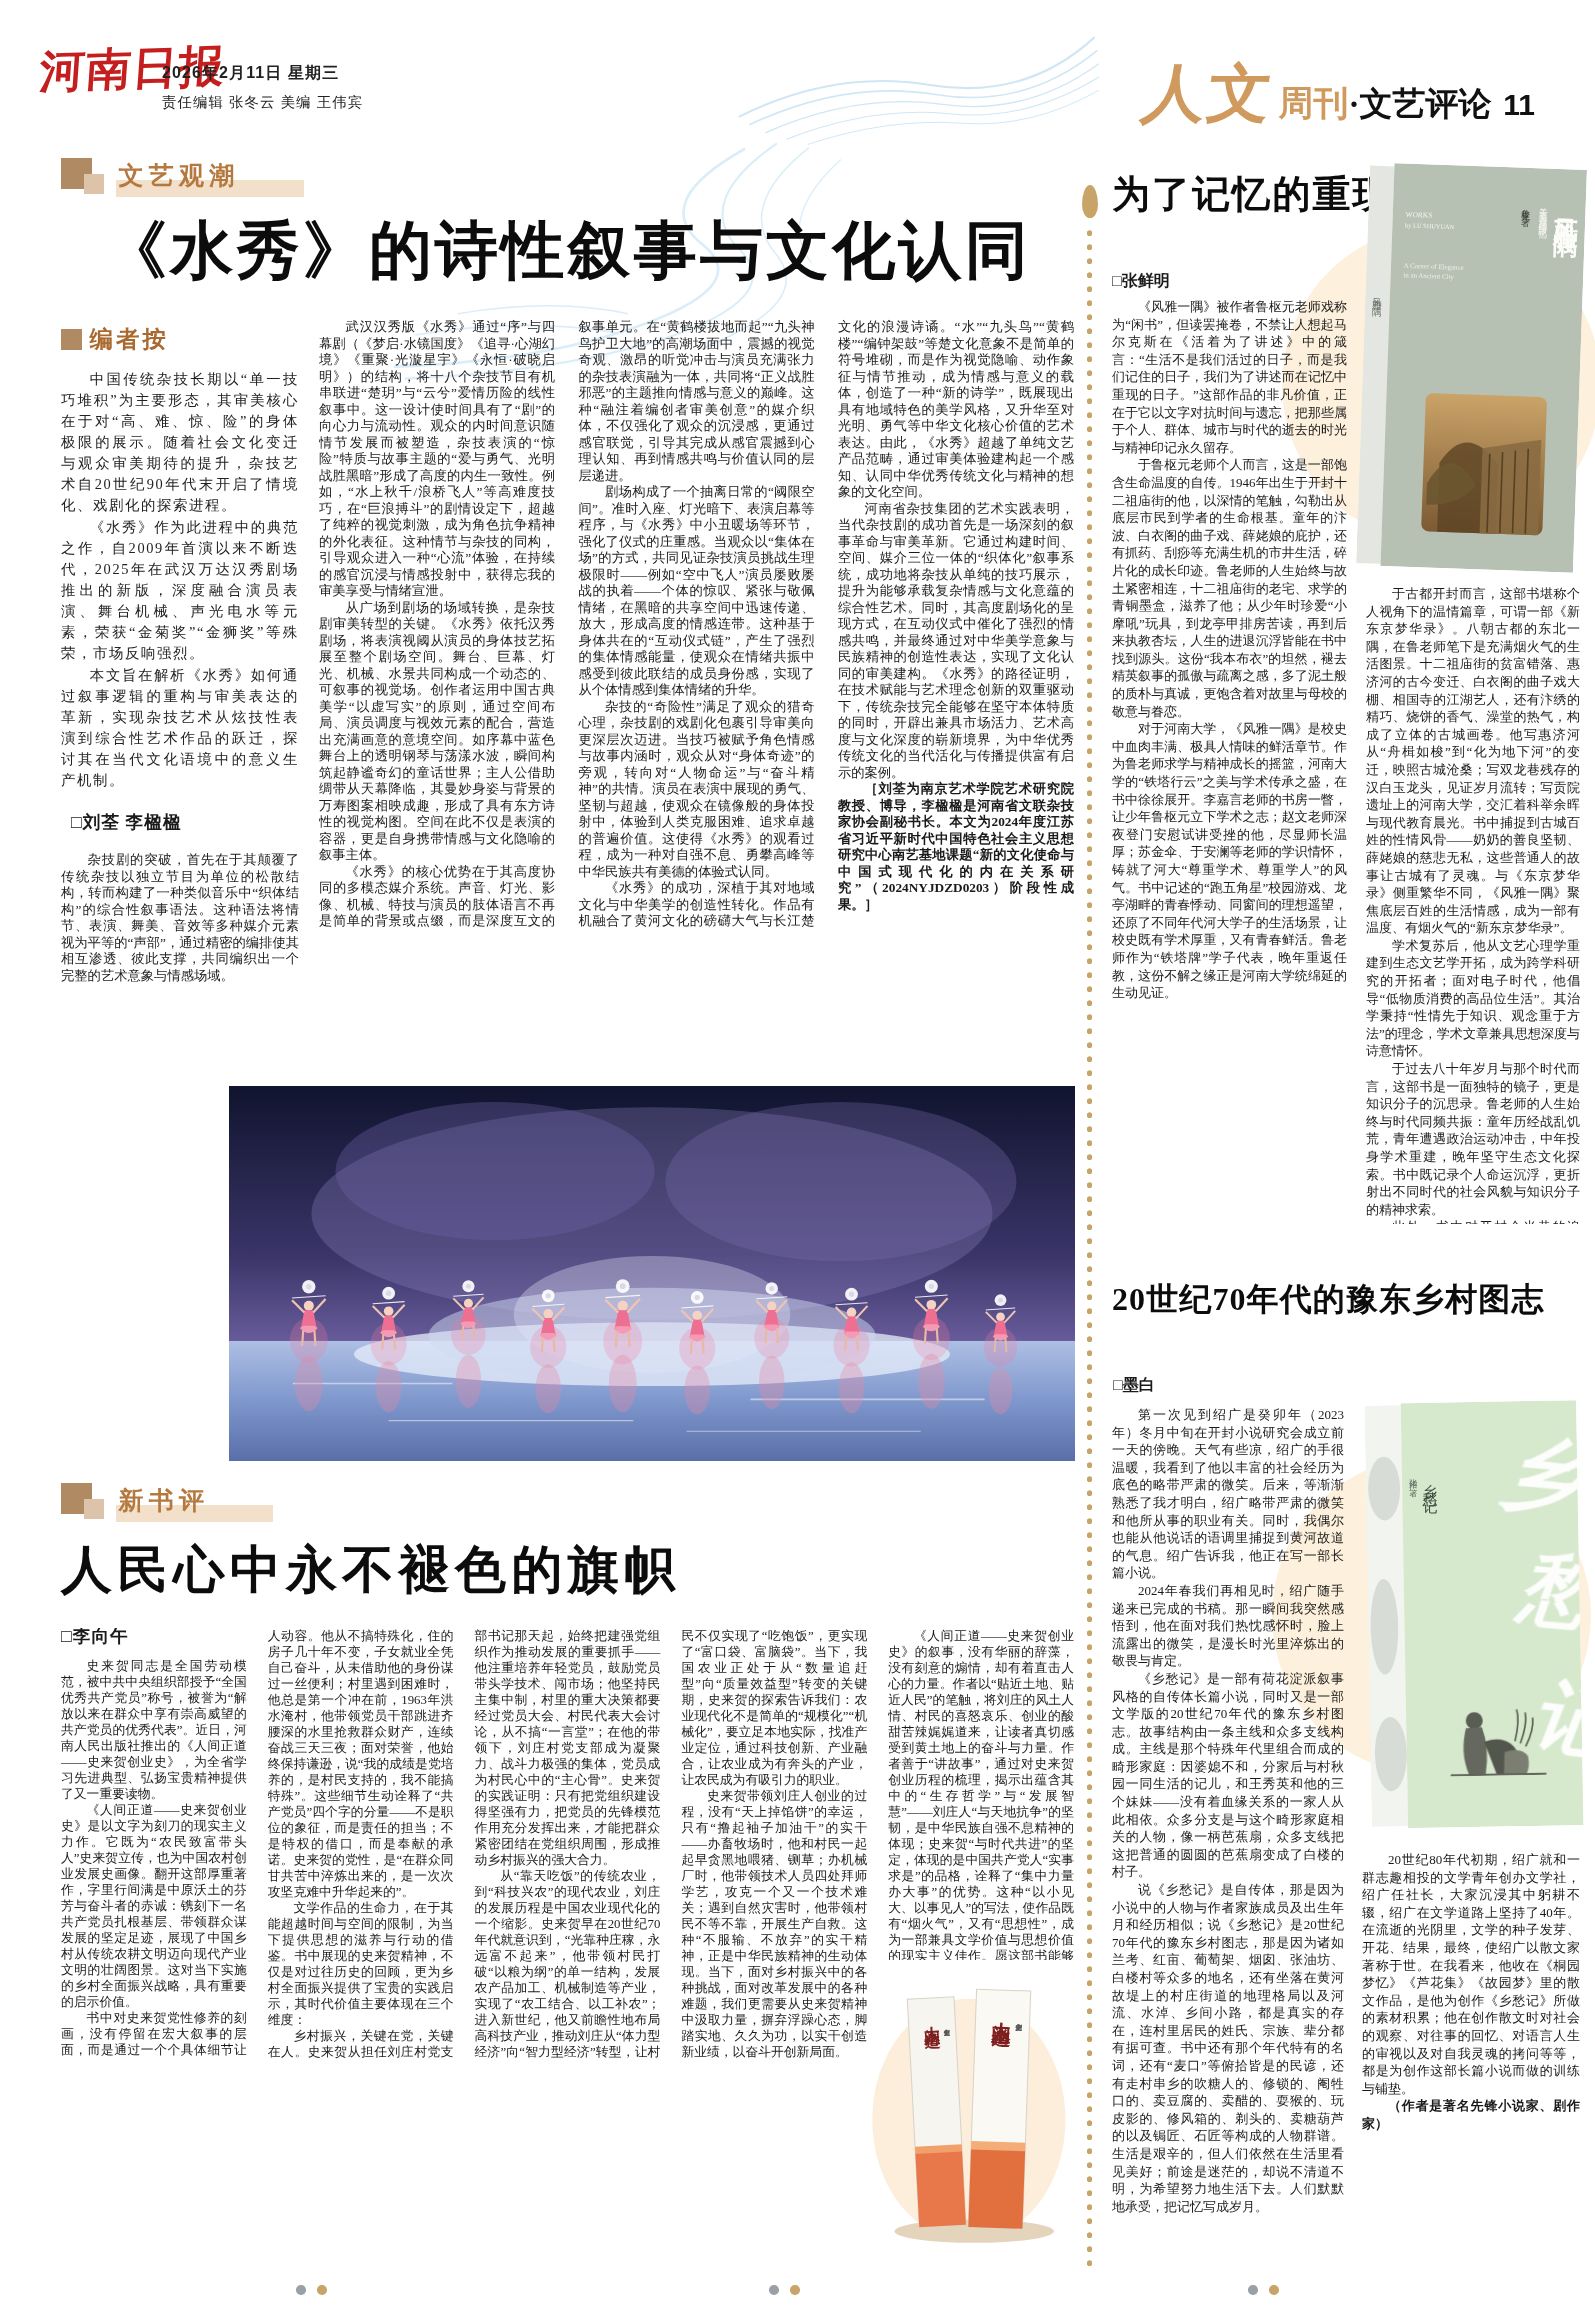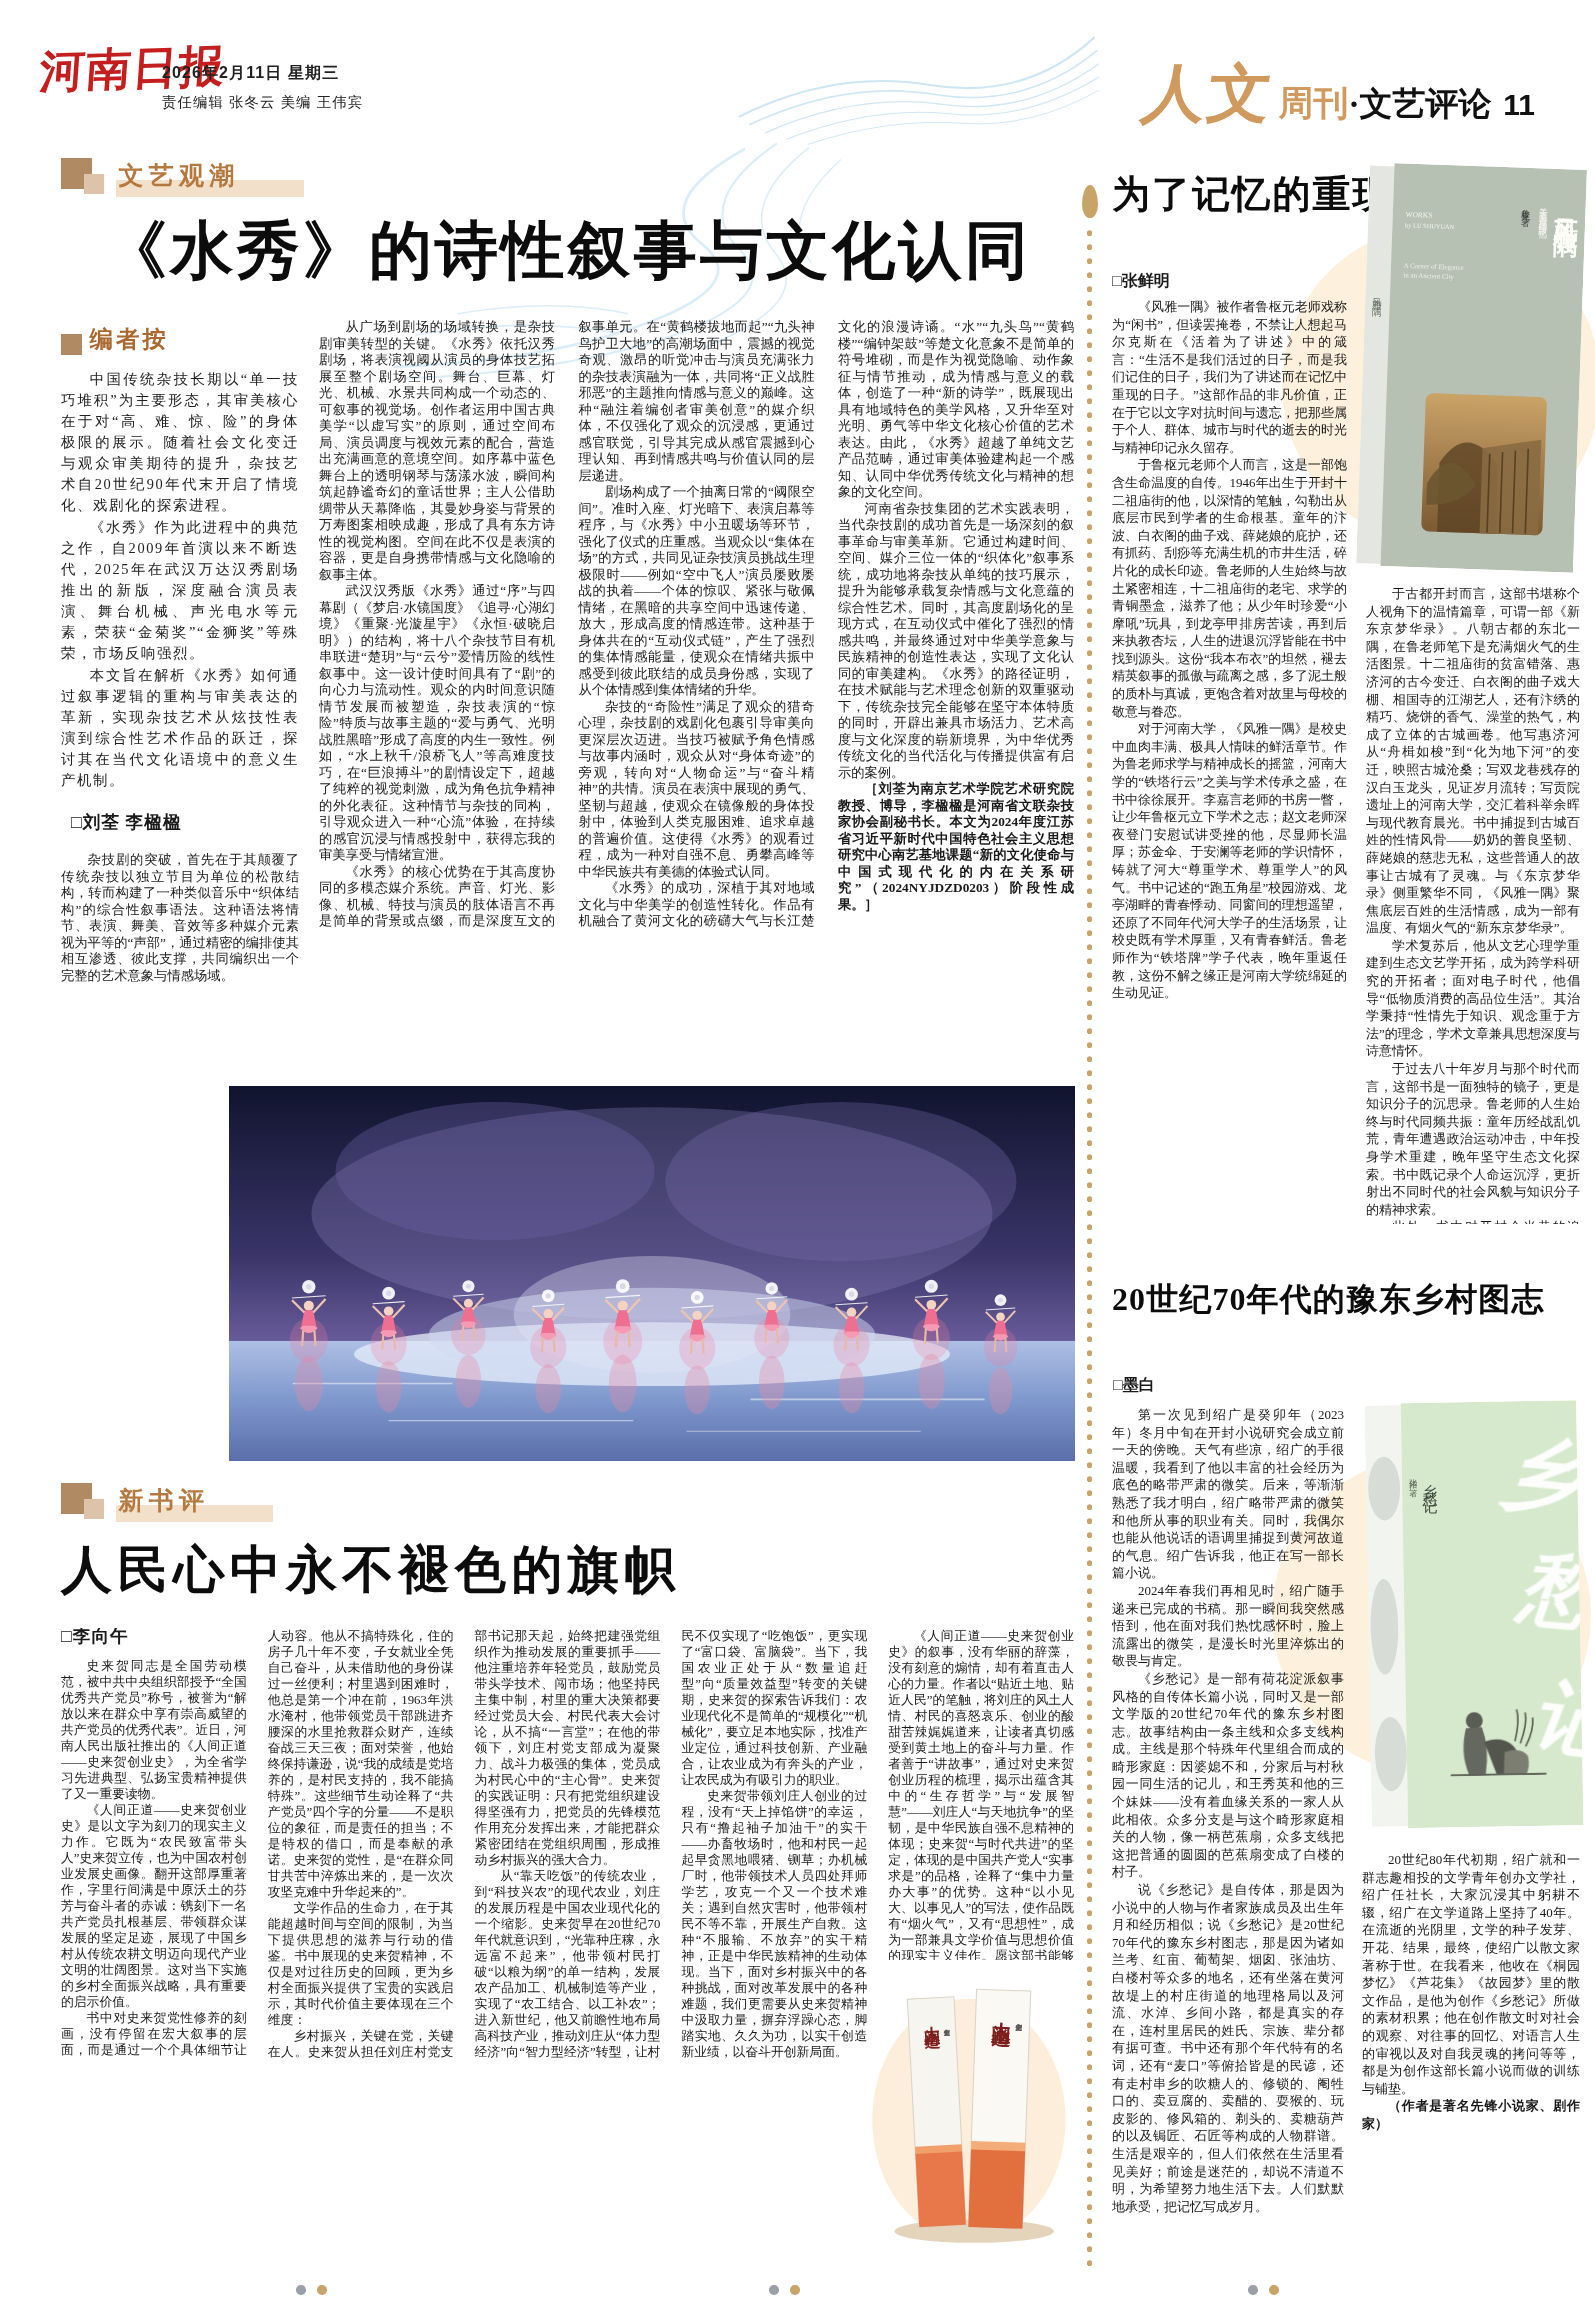--- a/index.html
+++ b/index.html
@@ -22,21 +22,21 @@
   .wave{pointer-events:none;z-index:0;}
   
   .tag{display:flex;align-items:flex-start;z-index:3;}
   .sq1{width:31px;height:31px;background:#b08a63;}
   .sq2{width:20px;height:20px;background:#dcc3a9;margin:16px 0 0 -8.5px;}
   .tagtext{font-size:25px;font-weight:700;color:#b5793f;letter-spacing:5.3px;margin:1.1px 0 0 12.8px;
            background:linear-gradient(180deg,rgba(255,255,255,0) 55%,#f2e0ca 55%);padding:0 64px 5.3px 2.1px;text-align:center;}
   
   .feat-title{left:61px;top:208px;width:1013px;text-align:center;font-size:63px;font-weight:900;
               letter-spacing:3.2px;color:#0c0c0c;z-index:2;}
-  .note-label{display:flex;align-items:flex-end;font-size:23.4px;font-weight:700;color:#a9692f;letter-spacing:3.2px;}
+  .note-label{display:flex;align-items:center;font-size:23.4px;font-weight:700;color:#a9692f;letter-spacing:3.2px;}
   .note-label .nsq{width:21px;height:21px;background:#b08a63;margin-right:7.4px;}
   .note-body{margin-top:14px;font-size:14.4px;line-height:21px;letter-spacing:1.6px;color:#222;}
   .note-body p{margin-bottom:1.1px;}
   .byline{font-size:17.6px;font-weight:700;text-indent:0;letter-spacing:1.1px;}
   .feat-col1{left:61px;top:323px;width:238px;z-index:2;}
   .lead{margin-top:18px;font-size:13.3px;line-height:16.5px;}
   .feat-cols{left:319px;top:319px;width:755px;height:770px;column-count:3;column-gap:23.4px;
              font-size:13.3px;line-height:16.5px;overflow:hidden;z-index:2;}
   .credit{font-weight:700;}
   
@@ -116,22 +116,22 @@
       <p>中国传统杂技长期以“单一技巧堆积”为主要形态，其审美核心在于对“高、难、惊、险”的身体极限的展示。随着社会文化变迁与观众审美期待的提升，杂技艺术自20世纪90年代末开启了情境化、戏剧化的探索进程。</p>
       <p>《水秀》作为此进程中的典范之作，自2009年首演以来不断迭代，2025年在武汉万达汉秀剧场推出的新版，深度融合演员表演、舞台机械、声光电水等元素，荣获“金菊奖”“金狮奖”等殊荣，市场反响强烈。</p>
       <p>本文旨在解析《水秀》如何通过叙事逻辑的重构与审美表达的革新，实现杂技艺术从炫技性表演到综合性艺术作品的跃迁，探讨其在当代文化语境中的意义生产机制。</p>
     </div>
   <p class="byline" style="margin-top:19px;padding-left:10px;">□刘荃  李楹楹</p>
   <p class="lead">杂技剧的突破，首先在于其颠覆了传统杂技以独立节目为单位的松散结构，转而构建了一种类似音乐中“织体结构”的综合性叙事语法。这种语法将情节、表演、舞美、音效等多种媒介元素视为平等的“声部”，通过精密的编排使其相互渗透、彼此支撑，共同编织出一个完整的艺术意象与情感场域。</p>
 </div>
 
 <div class="abs feat-cols">
   <div>
+      <p>武汉汉秀版《水秀》通过“序”与四幕剧（《梦启·水镜国度》《追寻·心湖幻境》《重聚·光漩星宇》《永恒·破晓启明》）的结构，将十八个杂技节目有机串联进“楚玥”与“云兮”爱情历险的线性叙事中。这一设计使时间具有了“剧”的向心力与流动性。观众的内时间意识随情节发展而被塑造，杂技表演的“惊险”特质与故事主题的“爱与勇气、光明战胜黑暗”形成了高度的内生一致性。例如，“水上秋千/浪桥飞人”等高难度技巧，在“巨浪搏斗”的剧情设定下，超越了纯粹的视觉刺激，成为角色抗争精神的外化表征。这种情节与杂技的同构，引导观众进入一种“心流”体验，在持续的感官沉浸与情感投射中，获得忘我的审美享受与情绪宣泄。</p>
       <p>从广场到剧场的场域转换，是杂技剧审美转型的关键。《水秀》依托汉秀剧场，将表演视阈从演员的身体技艺拓展至整个剧场空间。舞台、巨幕、灯光、机械、水景共同构成一个动态的、可叙事的视觉场。创作者运用中国古典美学“以虚写实”的原则，通过空间布局、演员调度与视效元素的配合，营造出充满画意的意境空间。如序幕中蓝色舞台上的透明钢琴与荡漾水波，瞬间构筑起静谧奇幻的童话世界；主人公借助绸带从天幕降临，其曼妙身姿与背景的万寿图案相映成趣，形成了具有东方诗性的视觉构图。空间在此不仅是表演的容器，更是自身携带情感与文化隐喻的叙事主体。</p>
-      <p>武汉汉秀版《水秀》通过“序”与四幕剧（《梦启·水镜国度》《追寻·心湖幻境》《重聚·光漩星宇》《永恒·破晓启明》）的结构，将十八个杂技节目有机串联进“楚玥”与“云兮”爱情历险的线性叙事中。这一设计使时间具有了“剧”的向心力与流动性。观众的内时间意识随情节发展而被塑造，杂技表演的“惊险”特质与故事主题的“爱与勇气、光明战胜黑暗”形成了高度的内生一致性。例如，“水上秋千/浪桥飞人”等高难度技巧，在“巨浪搏斗”的剧情设定下，超越了纯粹的视觉刺激，成为角色抗争精神的外化表征。这种情节与杂技的同构，引导观众进入一种“心流”体验，在持续的感官沉浸与情感投射中，获得忘我的审美享受与情绪宣泄。</p>
       <p>《水秀》的核心优势在于其高度协同的多模态媒介系统。声音、灯光、影像、机械、特技与演员的肢体语言不再是简单的背景或点缀，而是深度互文的叙事单元。在“黄鹤楼拔地而起”“九头神鸟护卫大地”的高潮场面中，震撼的视觉奇观、激昂的听觉冲击与演员充满张力的杂技表演融为一体，共同将“正义战胜邪恶”的主题推向情感与意义的巅峰。这种“融注着编创者审美创意”的媒介织体，不仅强化了观众的沉浸感，更通过感官联觉，引导其完成从感官震撼到心理认知、再到情感共鸣与价值认同的层层递进。</p>
       <p>剧场构成了一个抽离日常的“阈限空间”。准时入座、灯光暗下、表演启幕等程序，与《水秀》中小丑暖场等环节，强化了仪式的庄重感。当观众以“集体在场”的方式，共同见证杂技演员挑战生理极限时——例如“空中飞人”演员屡败屡战的执着——个体的惊叹、紧张与敬佩情绪，在黑暗的共享空间中迅速传递、放大，形成高度的情感连带。这种基于身体共在的“互动仪式链”，产生了强烈的集体情感能量，使观众在情绪共振中感受到彼此联结的成员身份感，实现了从个体情感到集体情绪的升华。</p>
       <p>杂技的“奇险性”满足了观众的猎奇心理，杂技剧的戏剧化包裹引导审美向更深层次迈进。当技巧被赋予角色情感与故事内涵时，观众从对“身体奇迹”的旁观，转向对“人物命运”与“奋斗精神”的共情。演员在表演中展现的勇气、坚韧与超越，使观众在镜像般的身体投射中，体验到人类克服困难、追求卓越的普遍价值。这使得《水秀》的观看过程，成为一种对自强不息、勇攀高峰等中华民族共有美德的体验式认同。</p>
       <p>《水秀》的成功，深植于其对地域文化与中华美学的创造性转化。作品有机融合了黄河文化的磅礴大气与长江楚文化的浪漫诗谲。“水”“九头鸟”“黄鹤楼”“编钟架鼓”等楚文化意象不是简单的符号堆砌，而是作为视觉隐喻、动作象征与情节推动，成为情感与意义的载体，创造了一种“新的诗学”，既展现出具有地域特色的美学风格，又升华至对光明、勇气等中华文化核心价值的艺术表达。由此，《水秀》超越了单纯文艺产品范畴，通过审美体验建构起一个感知、认同中华优秀传统文化与精神的想象的文化空间。</p>
       <p>河南省杂技集团的艺术实践表明，当代杂技剧的成功首先是一场深刻的叙事革命与审美革新。它通过构建时间、空间、媒介三位一体的“织体化”叙事系统，成功地将杂技从单纯的技巧展示，提升为能够承载复杂情感与文化意蕴的综合性艺术。同时，其高度剧场化的呈现方式，在互动仪式中催化了强烈的情感共鸣，并最终通过对中华美学意象与民族精神的创造性表达，实现了文化认同的审美建构。《水秀》的路径证明，在技术赋能与艺术理念创新的双重驱动下，传统杂技完全能够在坚守本体特质的同时，开辟出兼具市场活力、艺术高度与文化深度的崭新境界，为中华优秀传统文化的当代活化与传播提供富有启示的案例。</p>
     </div>
   <p class="credit">［刘荃为南京艺术学院艺术研究院教授、博导，李楹楹是河南省文联杂技家协会副秘书长。本文为2024年度江苏省习近平新时代中国特色社会主义思想研究中心南艺基地课题“新的文化使命与中国式现代化的内在关系研究”（2024NYJDZD0203）阶段性成果。］</p>
 </div>
 
 <svg class="abs photo" viewBox="0 0 1590 706" preserveAspectRatio="none">

